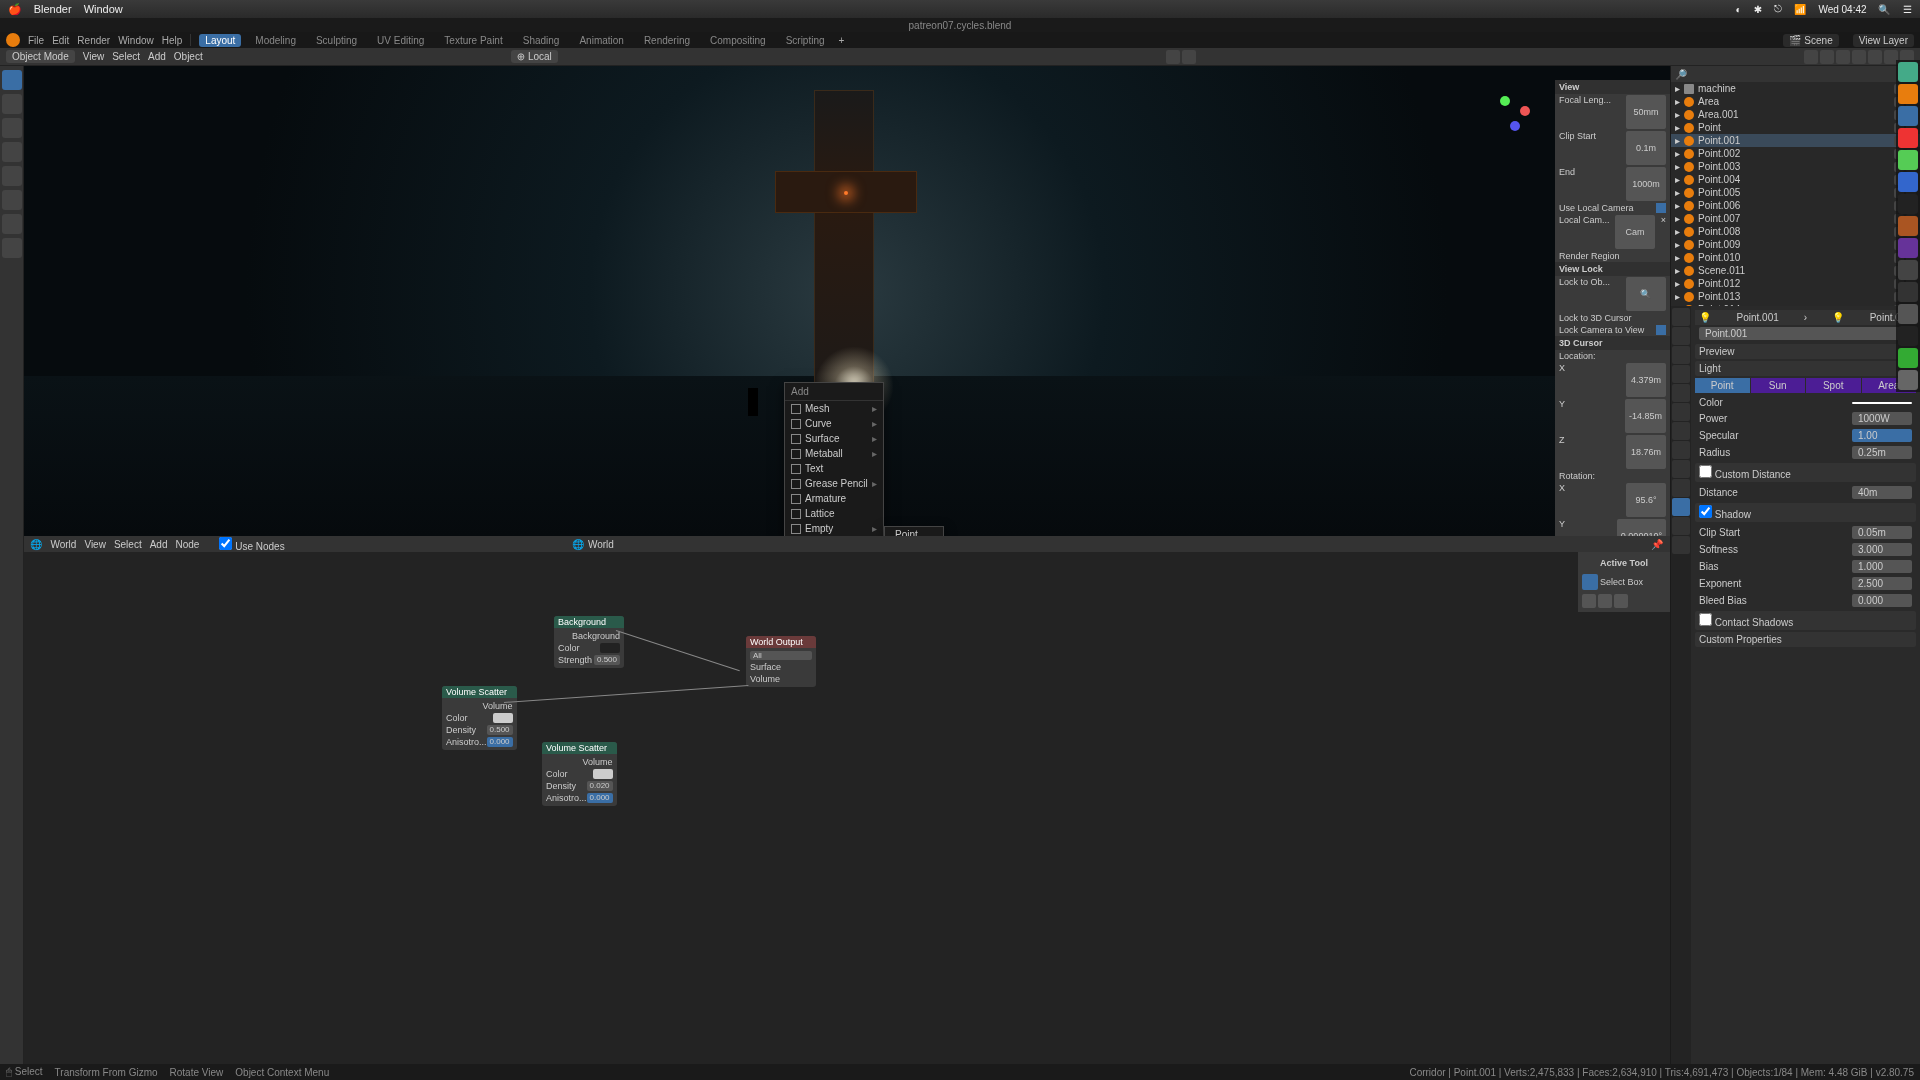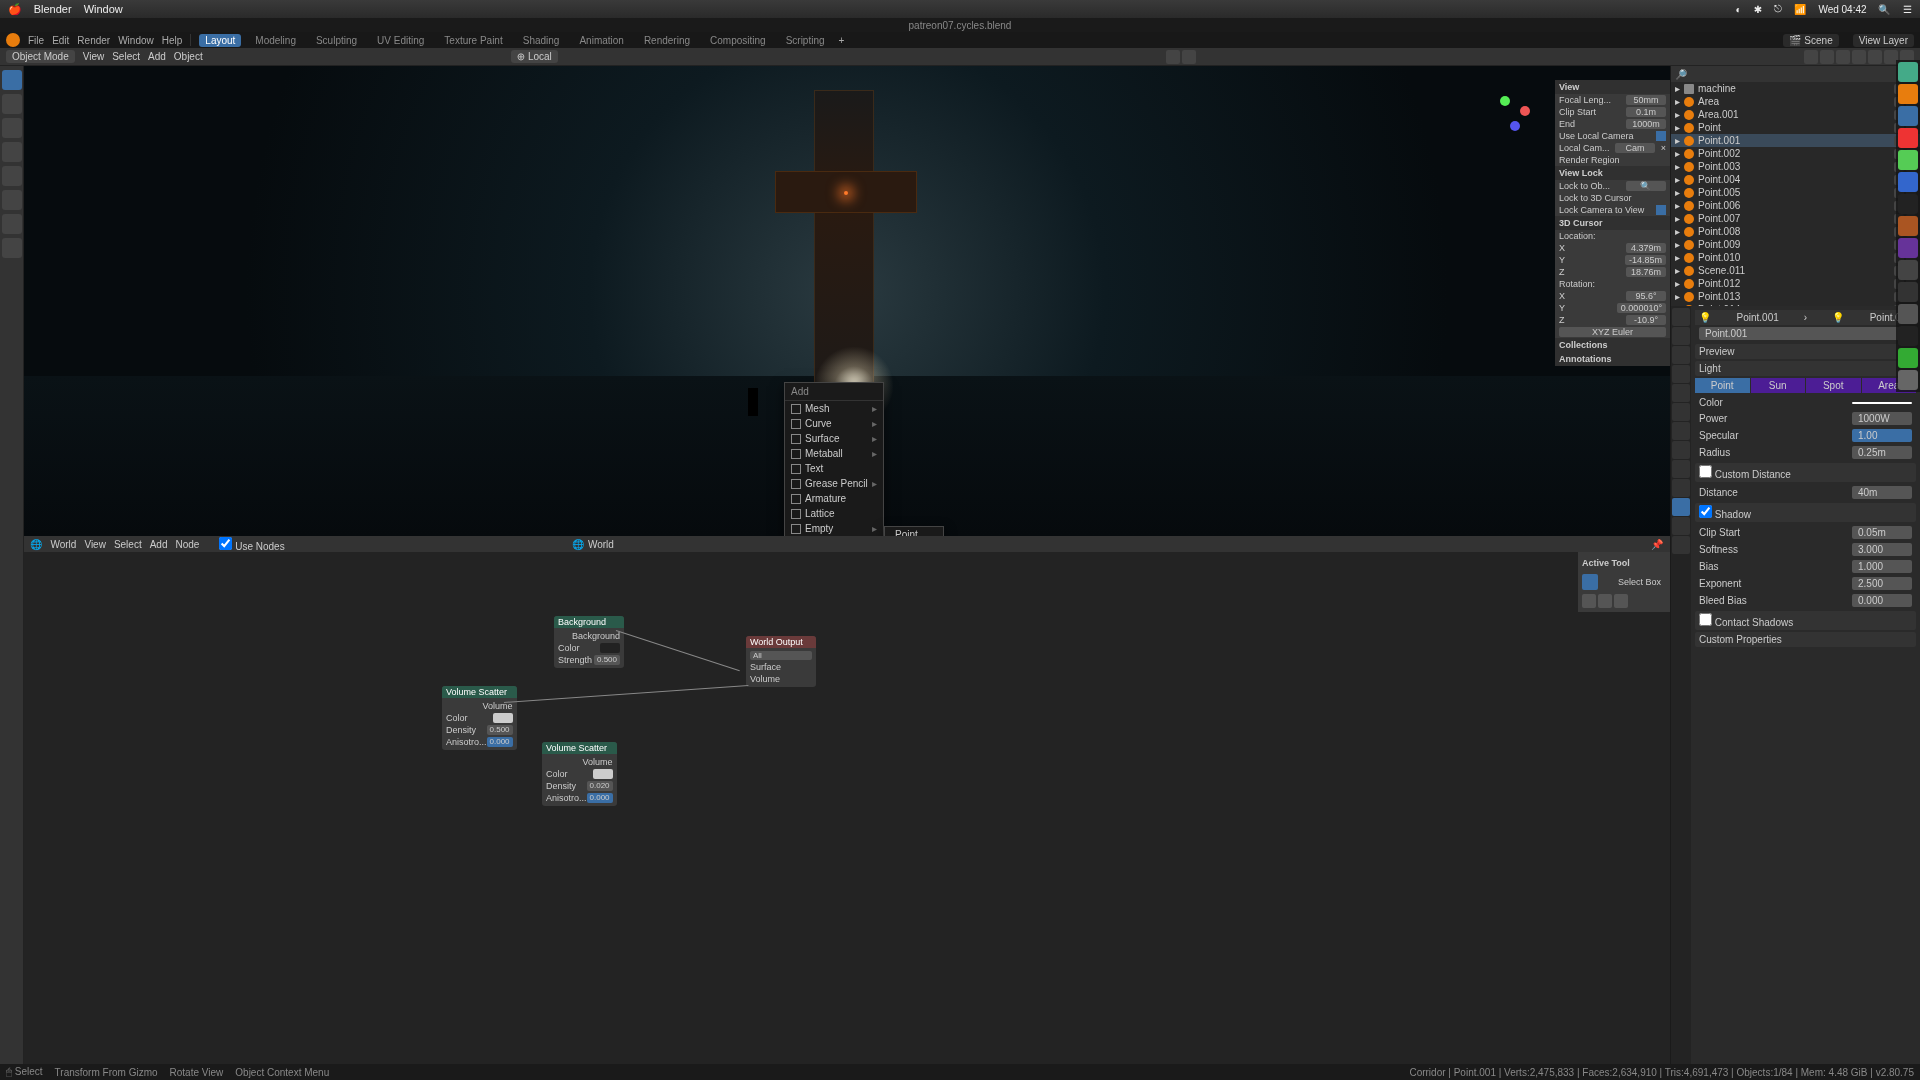--- a/index.html
+++ b/index.html
@@ -50,21 +50,21 @@
 .gizmo { position:absolute; top:20px; right:130px; width:50px;height:50px; }
 .gizmo .axis { position:absolute; width:10px;height:10px;border-radius:50%; }
 .gizmo .r { background:#e55; left:30px; top:20px; }
 .gizmo .g { background:#5e5; left:10px; top:10px; }
 .gizmo .b { background:#55e; left:20px; top:35px; }
 
 
 .npanel { position:absolute; top:14px; right:0; width:115px; background:#3a3a3a; font-size:9px; color:#ccc; }
 .npanel .hdr-s { background:#303030; padding:2px 4px; font-weight:bold; }
 .npanel .row { display:flex; justify-content:space-between; padding:1px 4px; }
-.npanel .val { background:#555; padding:0 4px; border-radius:2px; min-width:40px; text-align:center; }
+.npanel .val { background:#555; padding:12px 4px; border-radius:2px; min-width:40px; text-align:center; }
 .npanel .chk { display:inline-block; width:10px;height:10px;background:#3a6ea5; }
 
 
 .nptabs { position:absolute; top:14px; right:115px; width:14px; }
 
 
 .ctx { position:absolute; left:760px; top:316px; background:#1a1a1a; border:1px solid #444; width:100px; font-size:10px; color:#ccc; box-shadow:0 4px 12px rgba(0,0,0,.6); }
 .ctx .title { padding:3px 6px; color:#888; border-bottom:1px solid #333; }
 .ctx .item { padding:2px 6px; display:flex; align-items:center; gap:4px; }
 .ctx .item .arrow { margin-left:auto; color:#666; }
@@ -111,21 +111,21 @@
 .props .ph { background:#333; padding:2px 4px; margin:2px 0; border-radius:2px; }
 .props .prow { display:flex; justify-content:space-between; padding:2px 4px; align-items:center; }
 .props .pval { background:#555; padding:1px 6px; border-radius:2px; min-width:60px; }
 .props .pval.blue { background:#3a6ea5; }
 .props .seg { display:flex; gap:1px; margin:2px 0; }
 .props .seg .s { flex:1; text-align:center; background:#4c1d95; padding:2px 0; }
 .props .seg .s.active { background:#3a6ea5; }
 
 
 .atpanel { position:absolute; right:0; top:0; width:92px; background:#3a3a3a; padding:4px; font-size:9px; }
-.atpanel .hdr-s { font-weight:bold; padding:2px 0; }
+.atpanel .hdr-s { font-weight:bold; padding:2px 0;text-align:center; }
 
 
 .status { position:fixed; bottom:0; left:0; right:0; height:16px; background:#1a1a1a; display:flex; align-items:center; padding:0 6px; gap:12px; font-size:10px; color:#888; }
 .status .right { margin-left:auto; display:flex; gap:10px; }
 </style>
 </head>
 <body>
 
 <div class="macos-bar">
   <div class="macos-left">
@@ -372,21 +372,21 @@
       <span style="margin-left:280px" class="pill">🌐 <span>World</span></span>
       <div style="margin-left:auto;display:flex;gap:2px">
         <span class="pill">📌</span>
       </div>
     </div>
 
     <div class="node-area">
 
       <div class="atpanel">
         <div class="hdr-s">Active Tool</div>
-        <div style="display:flex;gap:20px;align-items:center;padding:4px 0">
+        <div style="display:flex;gap:2px;align-items:center;padding:4px 0">
           <span style="width:16px;height:16px;background:#3a6ea5;border-radius:2px"></span>
           <span>Select Box</span>
         </div>
         <div style="display:flex;gap:2px">
           <span style="width:14px;height:14px;background:#555;border-radius:2px"></span>
           <span style="width:14px;height:14px;background:#555;border-radius:2px"></span>
           <span style="width:14px;height:14px;background:#555;border-radius:2px"></span>
         </div>
       </div>
 

